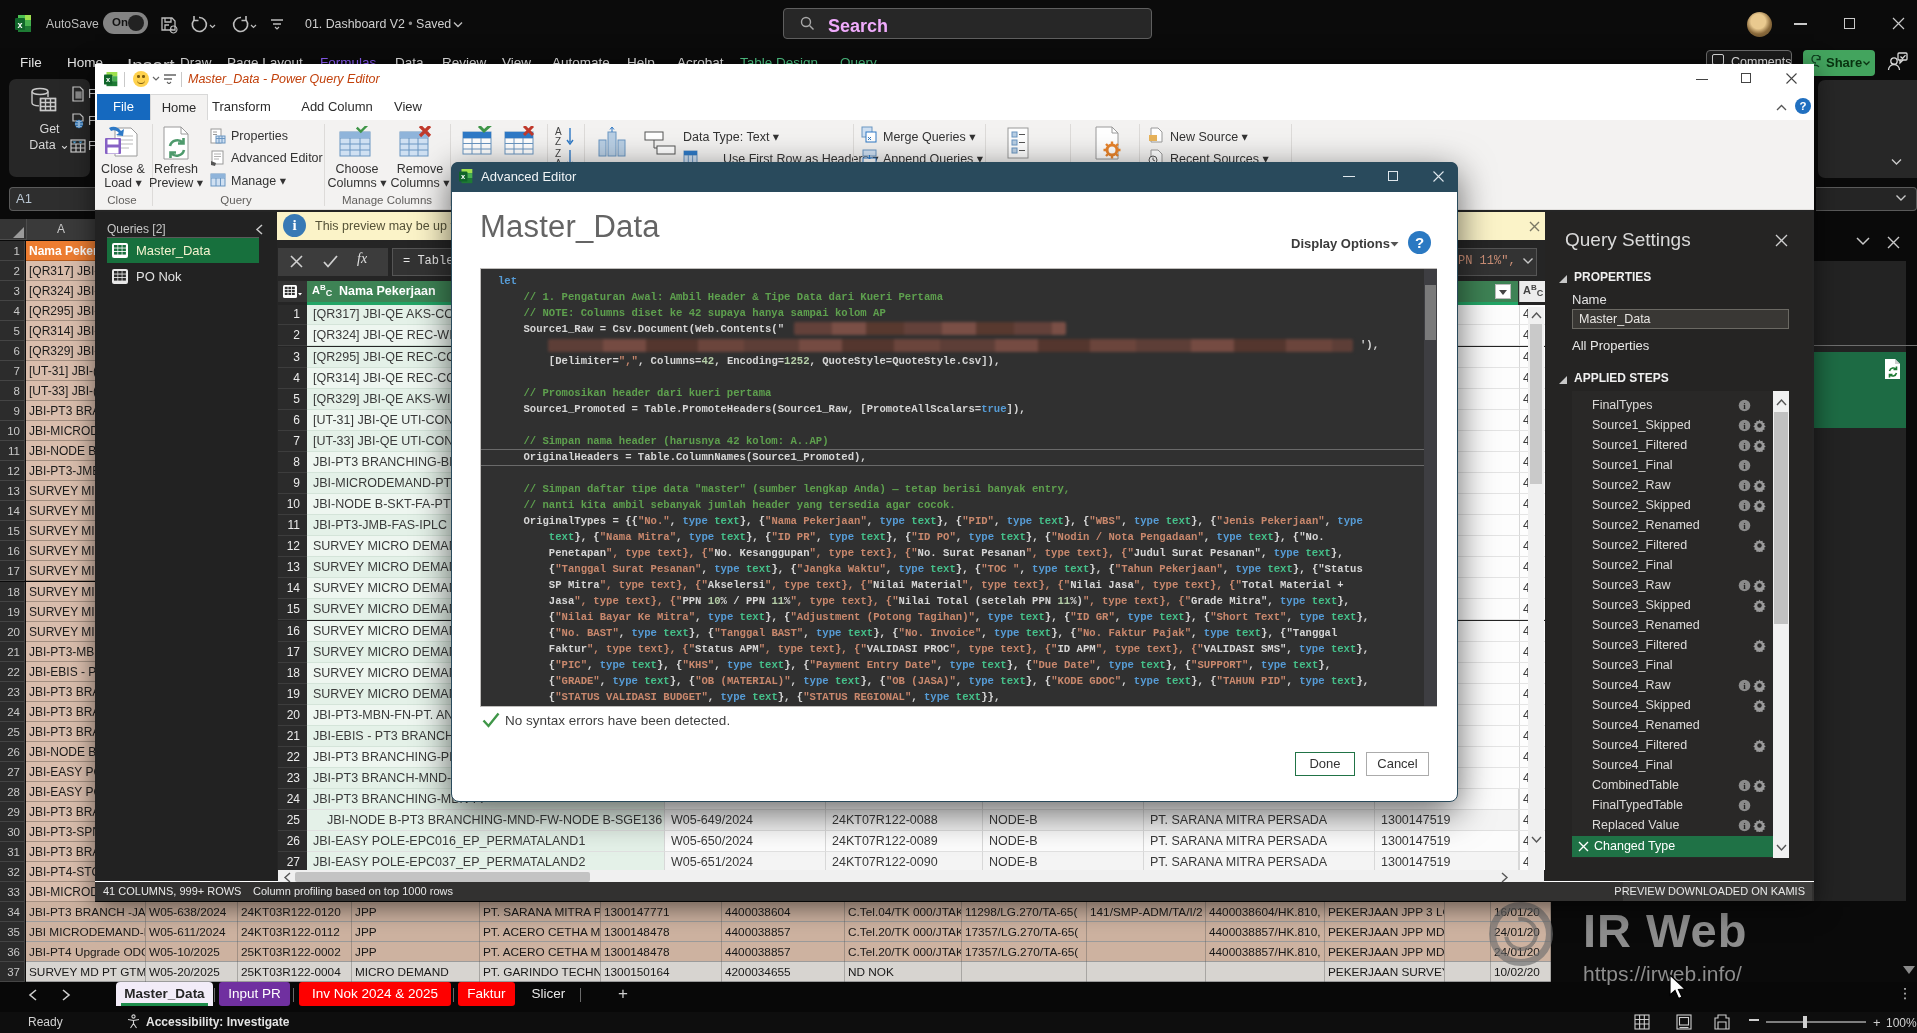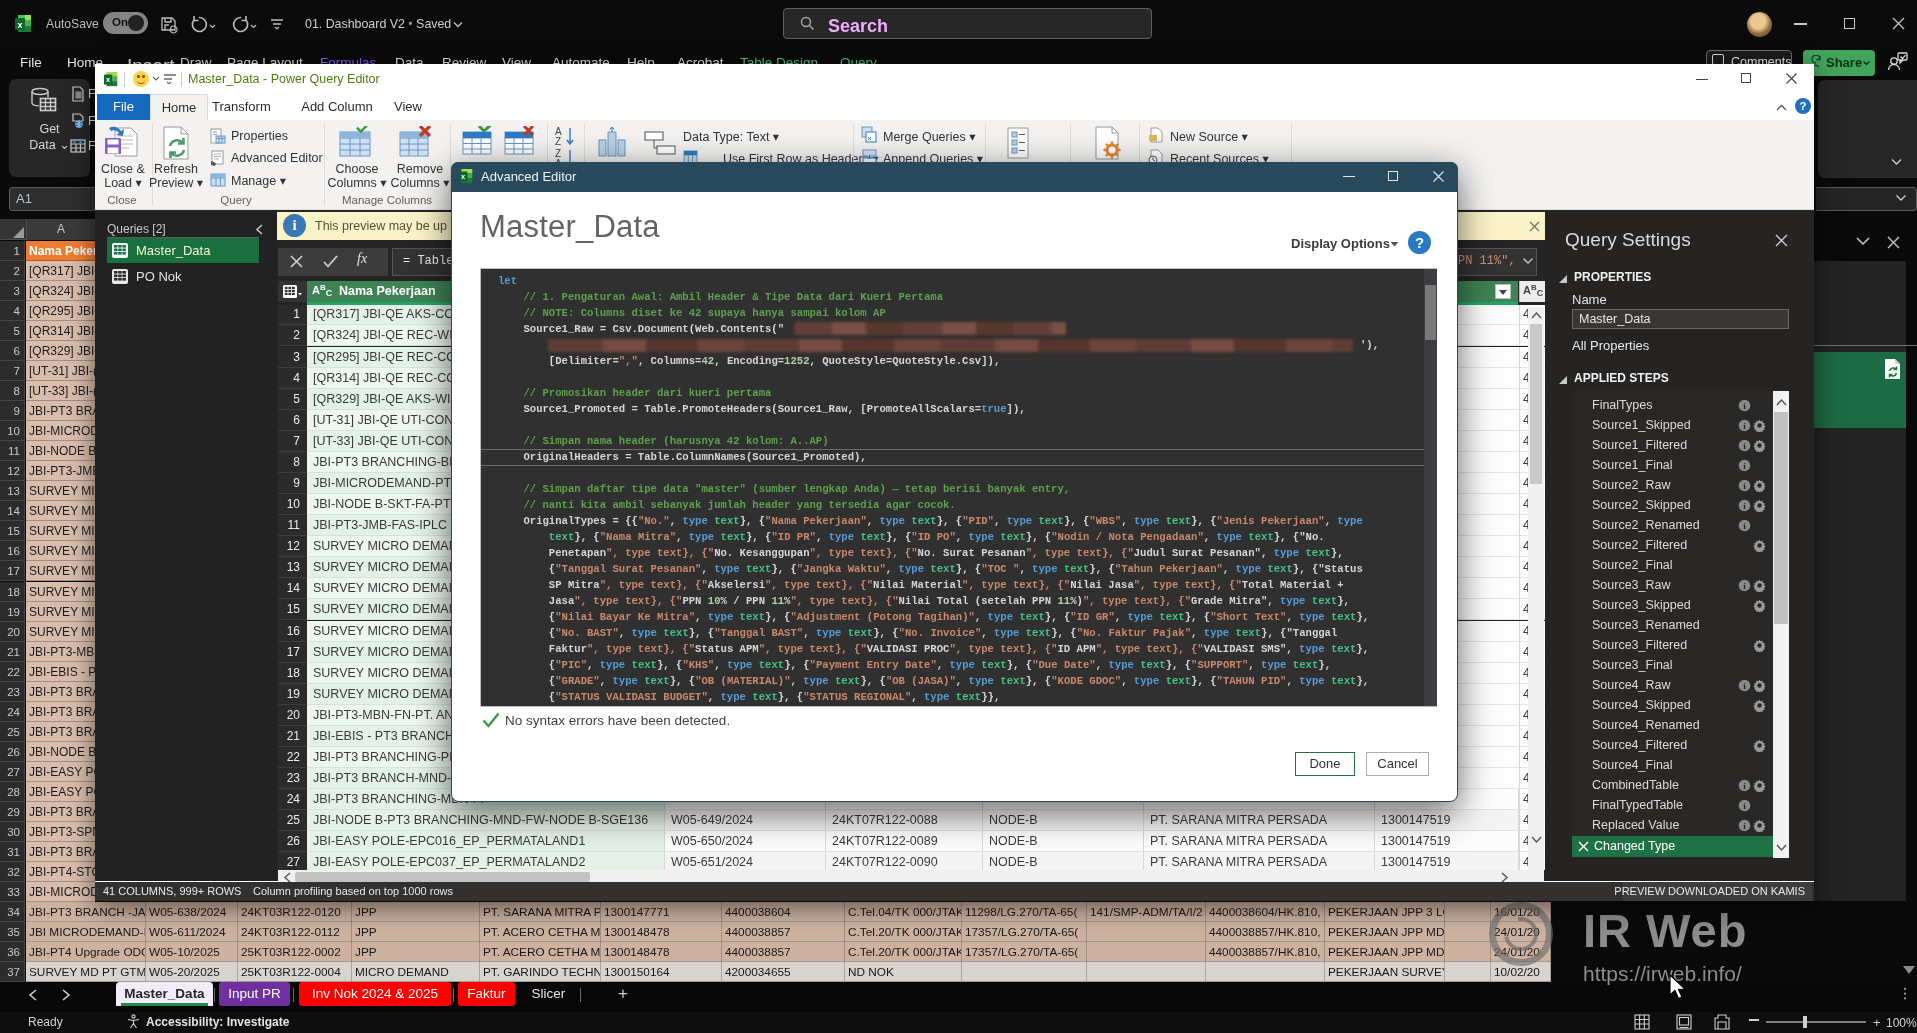--- a/index.html
+++ b/index.html
@@ -389,21 +389,21 @@
       <div class="abs" style="left:47px;top:11px;width:2.5px;height:2.5px;border-radius:50%;background:#7a5a10;"></div>
       <div class="abs" style="left:42px;top:16px;width:8px;height:4px;border-bottom:1.5px solid #7a5a10;border-radius:0 0 8px 8px;"></div>
       <svg class="abs" style="left:57px;top:12px" width="8" height="6" viewBox="0 0 8 6" fill="none" stroke="#666" stroke-width="1.2">
         <path d="M1 1 l3 3 3-3"></path>
       </svg>
       <svg class="abs" style="left:69px;top:10px" width="12" height="10" viewBox="0 0 12 10" fill="none" stroke="#666" stroke-width="1.3">
         <path d="M0 1 h12 M0 5 h8"></path>
         <path d="M3 8 l2 2 2-2" stroke-width="1.1"></path>
       </svg>
       <div class="abs" style="left:86px;top:8px;width:1px;height:15px;background:#c9c9c9;"></div>
-      <div class="abs" style="left:93px;top:8px;font-size:12.5px;color:#4d7c0f;">Master_Data - Power Query Editor</div>
+      <div class="abs" style="left:93px;top:8px;font-size:12.5px;color:#c2410c;font-style:italic;">Master_Data - Power Query Editor</div>
       <div class="abs" style="left:1601px;top:15px;width:12px;height:1.4px;background:#444;"></div>
       <div class="abs" style="left:1646px;top:9px;width:10px;height:10px;border:1.2px solid #444;"></div>
       <svg class="abs" style="left:1691px;top:9px" width="11" height="11" viewBox="0 0 11 11" stroke="#444" stroke-width="1.1">
         <path d="M0.5 0.5 L10.5 10.5 M10.5 0.5 L0.5 10.5"></path>
       </svg>
       <div class="abs" style="left:0px;top:30px;width:1719px;height:26px;background:#fff;"></div>
       <div class="abs" style="left:2px;top:30px;width:53px;height:26px;background:#1569bf;color:#fff;font-size:13px;text-align:center;line-height:26px;">File</div>
       <div class="abs" style="left:55px;top:30px;width:58px;height:27px;background:#f3f2f1;border:1px solid #d8d8d8;border-bottom:none;color:#2b2b2b;font-size:13px;text-align:center;line-height:26px;">Home</div>
       <div class="abs" style="left:117px;top:30px;width:78px;height:26px;color:#2b2b2b;font-size:13px;line-height:26px;">Transform</div>
       <div class="abs" style="left:196px;top:30px;width:92px;height:26px;color:#2b2b2b;font-size:13px;text-align:center;line-height:26px;">Add Column</div>
@@ -733,21 +733,21 @@
           <div class="abs" style="left:1424px;top:704.1px;width:26px;height:21.08px;background:#fdfdfd;border-bottom:1px solid #e4e4e4;border-left:1px solid #d8d8d8;color:#3a3a3a;font-size:12.5px;line-height:21.08px;padding-left:3px;">4</div>
           <div class="abs" style="left:183px;top:725.1px;width:29px;height:21.08px;background:#2b2b2b;border-bottom:1px solid #3d3d3d;color:#ececec;font-size:12px;text-align:right;padding-right:7px;line-height:21.08px;">24</div>
           <div class="abs" style="left:212px;top:725.1px;width:358px;height:21.08px;background:#e4f1e8;border-bottom:1px solid #e0e0e0;border-right:1px solid #d8d8d8;color:#3a3a3a;font-size:12.5px;line-height:21.08px;padding-left:6px;white-space:nowrap;overflow:hidden;">JBI-PT3 BRANCHING-MBN-FF</div>
           <div class="abs" style="left:570px;top:725.1px;width:161px;height:21.08px;background:#fcfcfc;border-bottom:1px solid #e0e0e0;border-right:1px solid #d8d8d8;color:#3a3a3a;font-size:12.5px;line-height:21.08px;padding-left:6px;white-space:nowrap;overflow:hidden;"></div>
           <div class="abs" style="left:731px;top:725.1px;width:157px;height:21.08px;background:#fcfcfc;border-bottom:1px solid #e0e0e0;border-right:1px solid #d8d8d8;color:#3a3a3a;font-size:12.5px;line-height:21.08px;padding-left:6px;white-space:nowrap;overflow:hidden;"></div>
           <div class="abs" style="left:888px;top:725.1px;width:161px;height:21.08px;background:#fcfcfc;border-bottom:1px solid #e0e0e0;border-right:1px solid #d8d8d8;color:#3a3a3a;font-size:12.5px;line-height:21.08px;padding-left:6px;white-space:nowrap;overflow:hidden;"></div>
           <div class="abs" style="left:1049px;top:725.1px;width:231px;height:21.08px;background:#fcfcfc;border-bottom:1px solid #e0e0e0;border-right:1px solid #d8d8d8;color:#3a3a3a;font-size:12.5px;line-height:21.08px;padding-left:6px;white-space:nowrap;overflow:hidden;"></div>
           <div class="abs" style="left:1280px;top:725.1px;width:144px;height:21.08px;background:#fcfcfc;border-bottom:1px solid #e0e0e0;border-right:1px solid #d8d8d8;color:#3a3a3a;font-size:12.5px;line-height:21.08px;padding-left:6px;white-space:nowrap;overflow:hidden;"></div>
           <div class="abs" style="left:1424px;top:725.1px;width:26px;height:21.08px;background:#fdfdfd;border-bottom:1px solid #e4e4e4;border-left:1px solid #d8d8d8;color:#3a3a3a;font-size:12.5px;line-height:21.08px;padding-left:3px;">4</div>
           <div class="abs" style="left:183px;top:746.2px;width:29px;height:21.08px;background:#2b2b2b;border-bottom:1px solid #3d3d3d;color:#ececec;font-size:12px;text-align:right;padding-right:7px;line-height:21.08px;">25</div>
-          <div class="abs" style="left:212px;top:746.2px;width:358px;height:21.08px;background:#e4f1e8;border-bottom:1px solid #e0e0e0;border-right:1px solid #d8d8d8;color:#3a3a3a;font-size:12.5px;line-height:21.08px;padding-left:6px;white-space:nowrap;overflow:hidden;">JBI-NODE B-PT3 BRANCHING-MND-FW-NODE B-SGE136</div>
+          <div class="abs" style="left:212px;top:746.2px;width:358px;height:21.08px;background:#e4f1e8;border-bottom:1px solid #e0e0e0;border-right:1px solid #d8d8d8;color:#3a3a3a;font-size:12.5px;line-height:21.08px;padding-left:20px;white-space:nowrap;overflow:hidden;">JBI-NODE B-PT3 BRANCHING-MND-FW-NODE B-SGE136</div>
           <div class="abs" style="left:570px;top:746.2px;width:161px;height:21.08px;background:#f4f4f4;border-bottom:1px solid #e0e0e0;border-right:1px solid #d8d8d8;color:#3a3a3a;font-size:12.5px;line-height:21.08px;padding-left:6px;white-space:nowrap;overflow:hidden;">W05-649/2024</div>
           <div class="abs" style="left:731px;top:746.2px;width:157px;height:21.08px;background:#f4f4f4;border-bottom:1px solid #e0e0e0;border-right:1px solid #d8d8d8;color:#3a3a3a;font-size:12.5px;line-height:21.08px;padding-left:6px;white-space:nowrap;overflow:hidden;">24KT07R122-0088</div>
           <div class="abs" style="left:888px;top:746.2px;width:161px;height:21.08px;background:#f4f4f4;border-bottom:1px solid #e0e0e0;border-right:1px solid #d8d8d8;color:#3a3a3a;font-size:12.5px;line-height:21.08px;padding-left:6px;white-space:nowrap;overflow:hidden;">NODE-B</div>
           <div class="abs" style="left:1049px;top:746.2px;width:231px;height:21.08px;background:#f4f4f4;border-bottom:1px solid #e0e0e0;border-right:1px solid #d8d8d8;color:#3a3a3a;font-size:12.5px;line-height:21.08px;padding-left:6px;white-space:nowrap;overflow:hidden;">PT. SARANA MITRA PERSADA</div>
           <div class="abs" style="left:1280px;top:746.2px;width:144px;height:21.08px;background:#f4f4f4;border-bottom:1px solid #e0e0e0;border-right:1px solid #d8d8d8;color:#3a3a3a;font-size:12.5px;line-height:21.08px;padding-left:6px;white-space:nowrap;overflow:hidden;">1300147519</div>
           <div class="abs" style="left:1424px;top:746.2px;width:26px;height:21.08px;background:#fdfdfd;border-bottom:1px solid #e4e4e4;border-left:1px solid #d8d8d8;color:#3a3a3a;font-size:12.5px;line-height:21.08px;padding-left:3px;">4</div>
           <div class="abs" style="left:183px;top:767.3px;width:29px;height:21.08px;background:#2b2b2b;border-bottom:1px solid #3d3d3d;color:#ececec;font-size:12px;text-align:right;padding-right:7px;line-height:21.08px;">26</div>
           <div class="abs" style="left:212px;top:767.3px;width:358px;height:21.08px;background:#e4f1e8;border-bottom:1px solid #e0e0e0;border-right:1px solid #d8d8d8;color:#3a3a3a;font-size:12.5px;line-height:21.08px;padding-left:6px;white-space:nowrap;overflow:hidden;">JBI-EASY POLE-EPC016_EP_PERMATALAND1</div>
           <div class="abs" style="left:570px;top:767.3px;width:161px;height:21.08px;background:#fcfcfc;border-bottom:1px solid #e0e0e0;border-right:1px solid #d8d8d8;color:#3a3a3a;font-size:12.5px;line-height:21.08px;padding-left:6px;white-space:nowrap;overflow:hidden;">W05-650/2024</div>
           <div class="abs" style="left:731px;top:767.3px;width:157px;height:21.08px;background:#fcfcfc;border-bottom:1px solid #e0e0e0;border-right:1px solid #d8d8d8;color:#3a3a3a;font-size:12.5px;line-height:21.08px;padding-left:6px;white-space:nowrap;overflow:hidden;">24KT07R122-0089</div>

